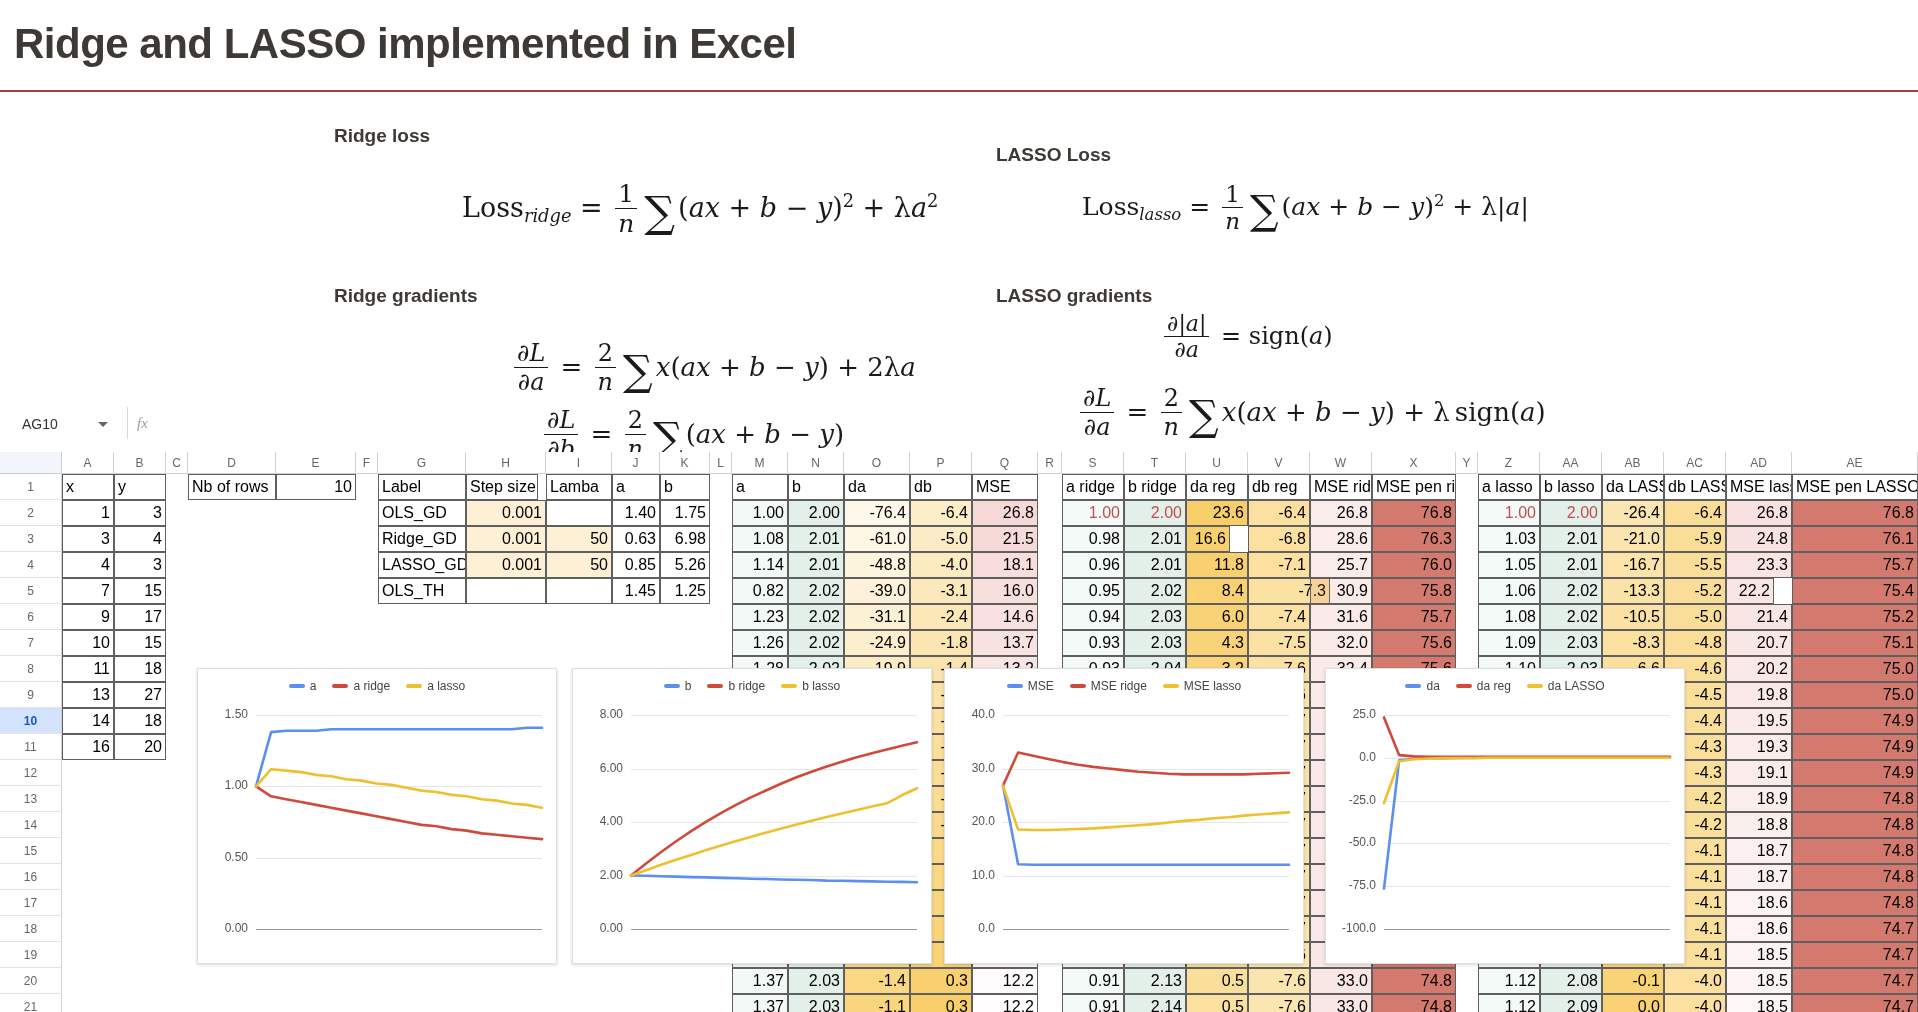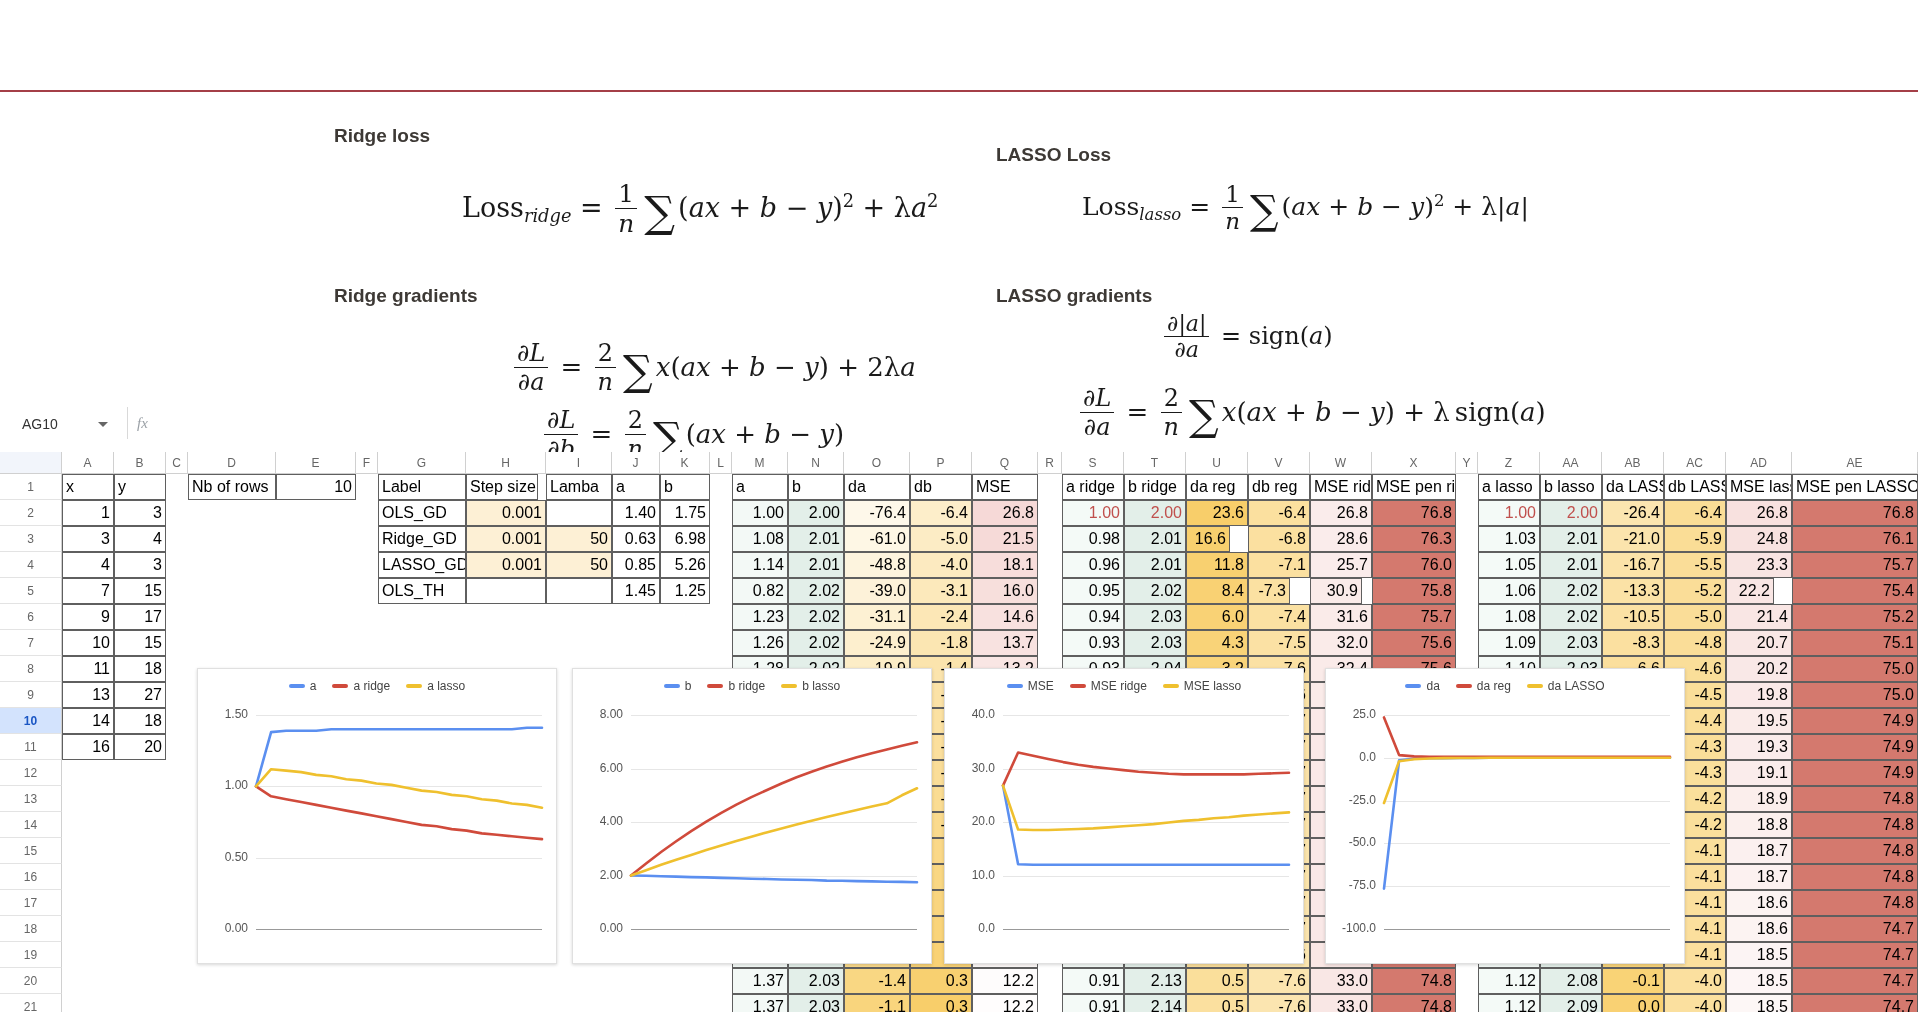--- a/index.html
+++ b/index.html
@@ -110,20 +110,21 @@
   }
   .gl { position: absolute; height: 1px; background: #e6e6e6; }
   .gl.zero { background: #999; }
   svg.series { position: absolute; left: 0; top: 0; overflow: visible; }
 </style>
 </head>
 <body>
 
 <div id="root">
 
+  <div class="slide-title">Ridge and LASSO implemented in Excel</div>
   <div class="title-rule"></div>
 
   <div class="blk-label" style="left:334px; top:125px;">Ridge loss</div>
   <div class="blk-label" style="left:996px; top:144px;">LASSO Loss</div>
   <div class="blk-label" style="left:334px; top:285px;">Ridge gradients</div>
   <div class="blk-label" style="left:996px; top:285px;">LASSO gradients</div>
 
   <div class="formula" style="left:462px; top:180px; font-size:27px;">
     Loss<span class="sub">ridge</span> = <span class="frac"><span class="num">1</span><span class="den it">n</span></span><span class="sig">∑</span>(<span class="it">ax</span> + <span class="it">b</span> − <span class="it">y</span>)<span class="sup">2</span> + λ<span class="it">a</span><span class="sup">2</span>
   </div>
@@ -388,22 +389,22 @@
         <div class="cl r" style="left: 1372px; width: 84px; top: 74px;;background:#d4796e">76.3</div>
         <div class="cl r" style="left: 1062px; width: 62px; top: 100px;;background:#f4faf7">0.96</div>
         <div class="cl r" style="left: 1124px; width: 62px; top: 100px;;background:#e3efe9">2.01</div>
         <div class="cl r" style="left: 1186px; width: 62px; top: 100px;;background:rgba(247,198,80,0.82)">11.8</div>
         <div class="cl r" style="left: 1248px; width: 62px; top: 100px;;background:rgba(247,198,80,0.54)">-7.1</div>
         <div class="cl r" style="left: 1310px; width: 62px; top: 100px;;background:rgba(222,120,110,0.14)">25.7</div>
         <div class="cl r" style="left: 1372px; width: 84px; top: 100px;;background:#d4796e">76.0</div>
         <div class="cl r" style="left: 1062px; width: 62px; top: 126px;;background:#f4faf7">0.95</div>
         <div class="cl r" style="left: 1124px; width: 62px; top: 126px;;background:#e3efe9">2.02</div>
         <div class="cl r" style="left: 1186px; width: 62px; top: 126px;;background:rgba(247,198,80,0.80)">8.4</div>
-        <div class="cl r" style="left: 1248px; width: 42px; top: 126px;;background:rgba(247,198,80,0.53)">-7.3</div>
-        <div class="cl r" style="left: 1310px; width: 52px; top: 126px;;background:rgba(222,120,110,0.15)">30.9</div>
+        <div class="cl r" style="left: 1248px; width: 82px; top: 126px;;background:rgba(247,198,80,0.53)">-7.3</div>
+        <div class="cl r" style="left: 1310px; width: 62px; top: 126px;;background:rgba(222,120,110,0.15)">30.9</div>
         <div class="cl r" style="left: 1372px; width: 84px; top: 126px;;background:#d4796e">75.8</div>
         <div class="cl r" style="left: 1062px; width: 62px; top: 152px;;background:#f4faf7">0.94</div>
         <div class="cl r" style="left: 1124px; width: 62px; top: 152px;;background:#e3efe9">2.03</div>
         <div class="cl r" style="left: 1186px; width: 62px; top: 152px;;background:rgba(247,198,80,0.79)">6.0</div>
         <div class="cl r" style="left: 1248px; width: 62px; top: 152px;;background:rgba(247,198,80,0.53)">-7.4</div>
         <div class="cl r" style="left: 1310px; width: 62px; top: 152px;;background:rgba(222,120,110,0.15)">31.6</div>
         <div class="cl r" style="left: 1372px; width: 84px; top: 152px;;background:#d4796e">75.7</div>
         <div class="cl r" style="left: 1062px; width: 62px; top: 178px;;background:#f4faf7">0.93</div>
         <div class="cl r" style="left: 1124px; width: 62px; top: 178px;;background:#e3efe9">2.03</div>
         <div class="cl r" style="left: 1186px; width: 62px; top: 178px;;background:rgba(247,198,80,0.77)">4.3</div>

